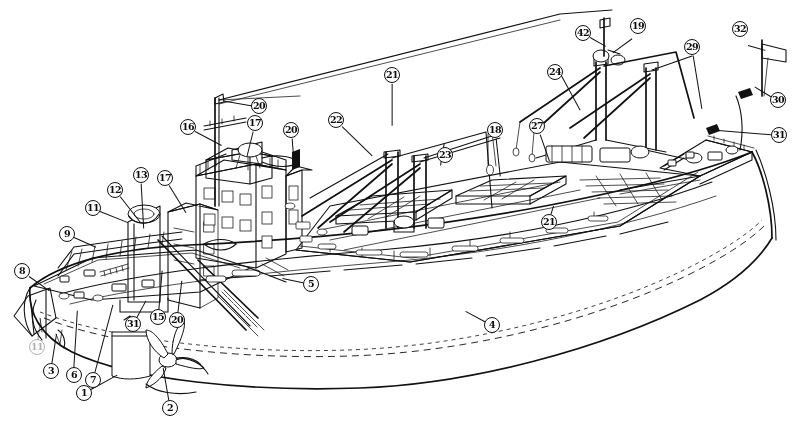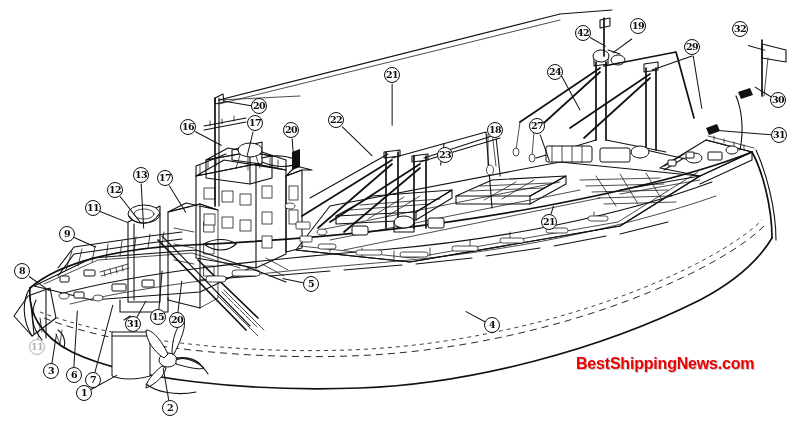--- a/index.html
+++ b/index.html
@@ -513,15 +513,14 @@
       <div class="leader" style="left: 771.027px; top: 134.346px; width: 53.2046px; transform: rotate(-3.05981rad);"></div>
       <div class="callout" style="left: 771px; top: 127px;">31</div>
       <div class="leader" style="left: 747.704px; top: 45.157px; width: 17.9615px; transform: rotate(0.273009rad);"></div>
       <div class="callout" style="left: 732px; top: 21px;">32</div>
       <div class="leader" style="left: 136.81px; top: 316.966px; width: 19.2947px; transform: rotate(-1.07437rad);"></div>
       <div class="callout" style="left: 125px; top: 316px;">31</div>
       <div class="leader" style="left: 38.0931px; top: 339.075px; width: 21.2746px; transform: rotate(-1.43373rad); opacity: 0.45;"></div>
       <div class="callout faint" style="left: 29px; top: 339px;">11</div>
     </div>
 
-  <div id="watermark">BestShippingNews.com</div>
 
 </div>
 
 </body></html>

